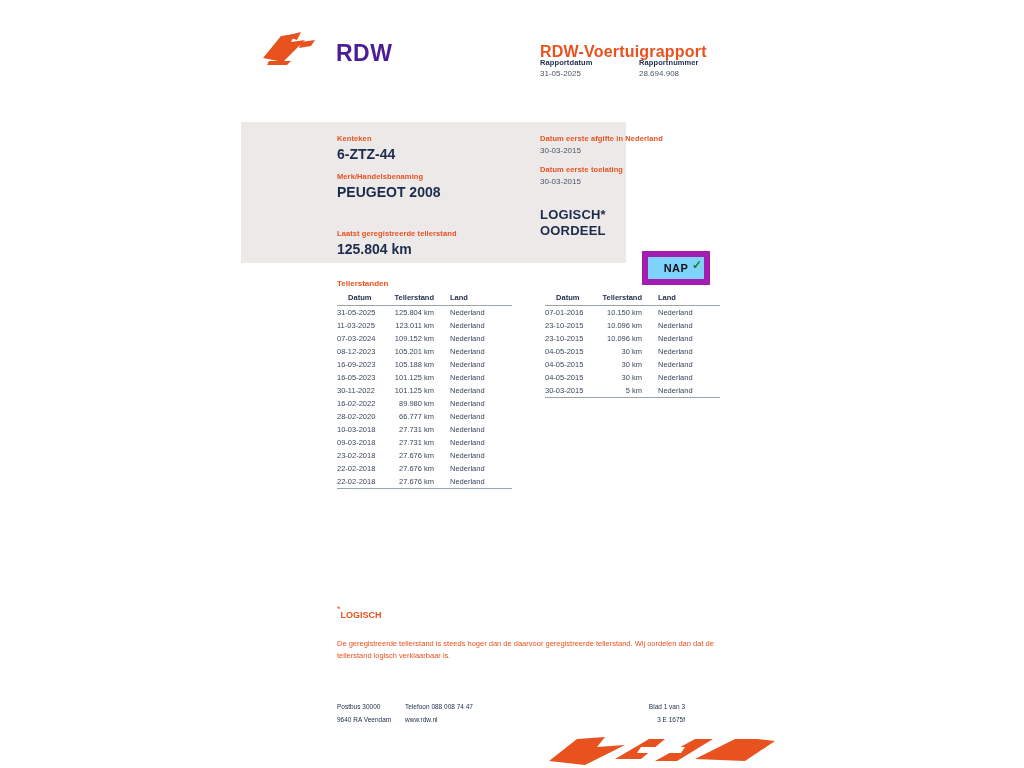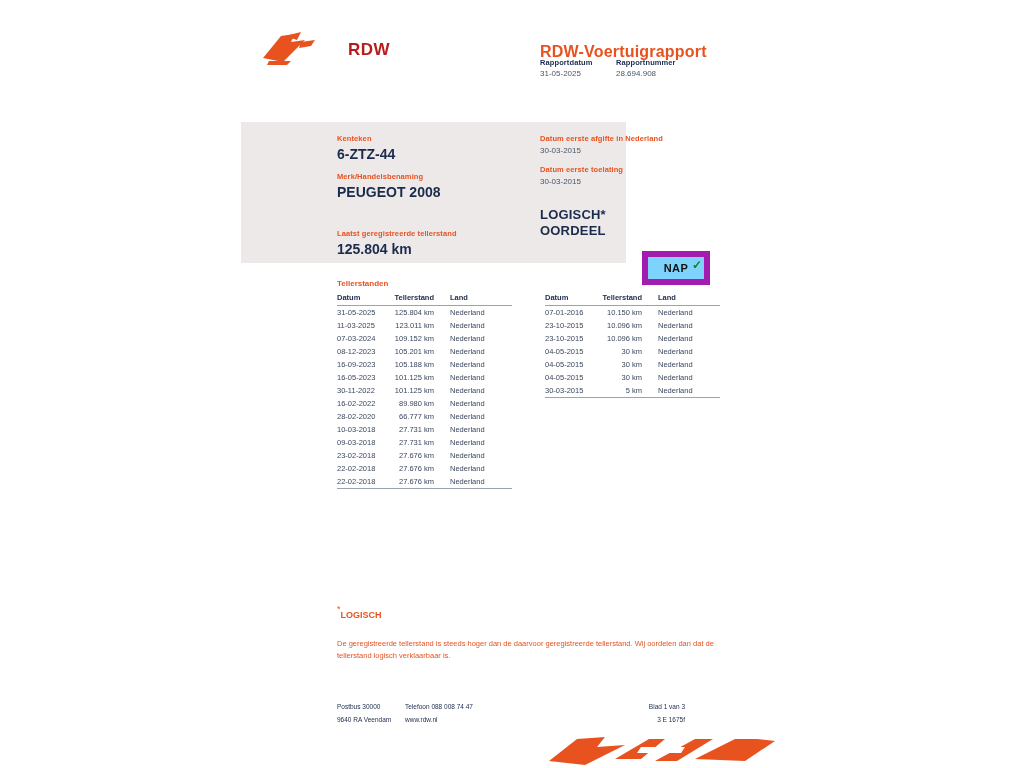--- a/index.html
+++ b/index.html
@@ -32,42 +32,42 @@
   }
   .logo-wrap {
     position: absolute;
     left: 20px;
     top: 10px;
     width: 62px;
     height: 40px;
   }
   .brand-title {
     position: absolute;
-    left: 107px;
+    left: 95px;
     top: 22px;
-    font-size: 17px;
+    font-size: 23px;
     font-weight: bold;
     letter-spacing: 0.5px;
-    color: #b91c1c;
+    color: #4c1d95;
   }
   .report-title {
     position: absolute;
     left: 299px;
     top: 25px;
     font-size: 16px;
     font-weight: bold;
     color: #e8521f;
     letter-spacing: 0.2px;
   }
   .meta-block {
     position: absolute;
     left: 299px;
     top: 40px;
     display: flex;
-    gap: 16px;
+    gap: 39px;
   }
   .meta-col { min-width: 60px; }
   .meta-label {
     font-size: 7.5px;
     font-weight: bold;
     color: #1b2b4b;
     letter-spacing: 0.1px;
   }
   .meta-value {
     font-size: 8px;
@@ -191,21 +191,21 @@
     color: #2a3550;
   }
   #table-left { left: 337px; top: 291px; width: 175px; }
   #table-right { left: 545px; top: 291px; width: 175px; }
   .tbl th {
     font-size: 7.5px;
     font-weight: bold;
     color: #1b2b4b;
     border-bottom: 1px solid #9aa3b2;
     padding: 2px 4px 3px 0;
-    text-align: left;
+    text-align: center;
   }
   .tbl th.num, .tbl td.num { text-align: right; padding-right: 8px; }
   .tbl th.cty, .tbl td.cty { text-align: left; padding-left: 8px; width: 58px; }
   .tbl td {
     padding: 2px 4px 2px 0;
     color: #3b475e;
     white-space: nowrap;
   }
   .tbl tr.last-row td { border-bottom: 1px solid #9aa3b2; }
 

